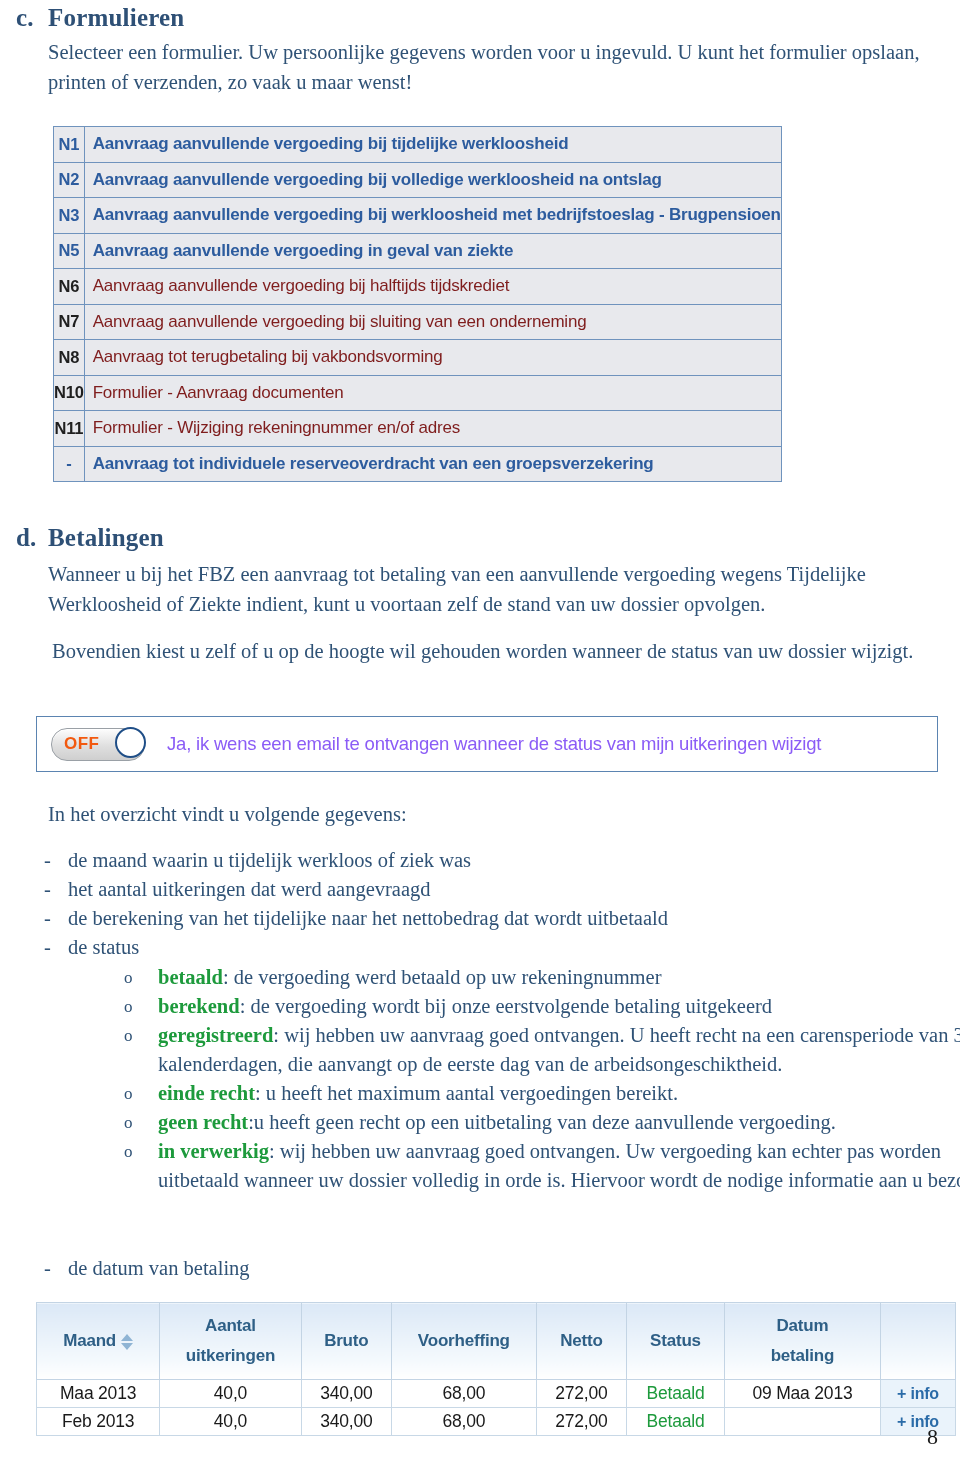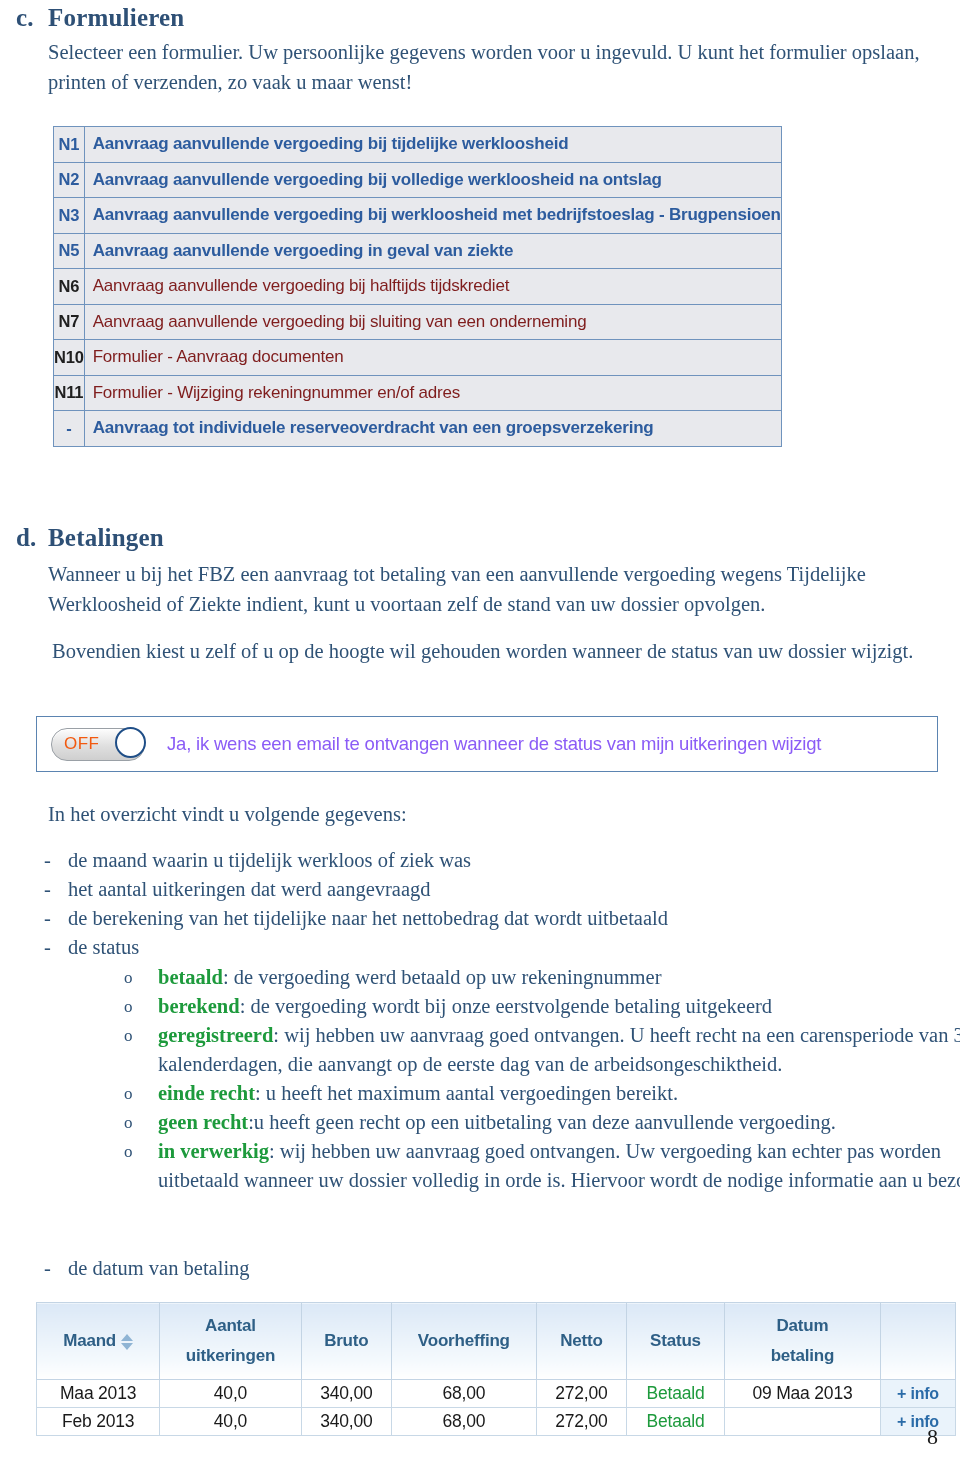--- a/index.html
+++ b/index.html
@@ -105,21 +105,21 @@
     flex: 0 0 92px;
     border-radius: 16px;
     border: 1px solid #9aa0a6;
     background: linear-gradient(#fdfdfd, #dfdfdf 55%, #cfcfcf);
     display: flex;
     align-items: center;
     box-shadow: inset 0 1px 0 #ffffff;
   }
   .toggle .lbl {
     font-family: "Liberation Sans", sans-serif;
-    font-weight: normal;
+    font-weight: bold;
     font-size: 17px;
     color: #f2590f;
     padding-left: 12px;
     letter-spacing: 0.5px;
   }
   .toggle .knob {
     position: absolute;
     right: -2px;
     top: -2px;
     width: 31px;
@@ -267,20 +267,24 @@
       </tr>
       <tr class="plain">
         <td class="code">N6</td>
         <td>Aanvraag aanvullende vergoeding bij halftijds tijdskrediet</td>
       </tr>
       <tr class="plain">
         <td class="code">N7</td>
         <td>Aanvraag aanvullende vergoeding bij sluiting van een onderneming</td>
       </tr>
       <tr class="plain">
+        <td class="code">N8</td>
+        <td>Aanvraag tot terugbetaling bij vakbondsvorming</td>
+      </tr>
+      <tr class="plain">
         <td class="code">N10</td>
         <td>Formulier - Aanvraag documenten</td>
       </tr>
       <tr class="plain">
         <td class="code">N11</td>
         <td>Formulier - Wijziging rekeningnummer en/of adres</td>
       </tr>
       <tr class="link">
         <td class="code">-</td>
         <td>Aanvraag tot individuele reserveoverdracht van een groepsverzekering</td>

